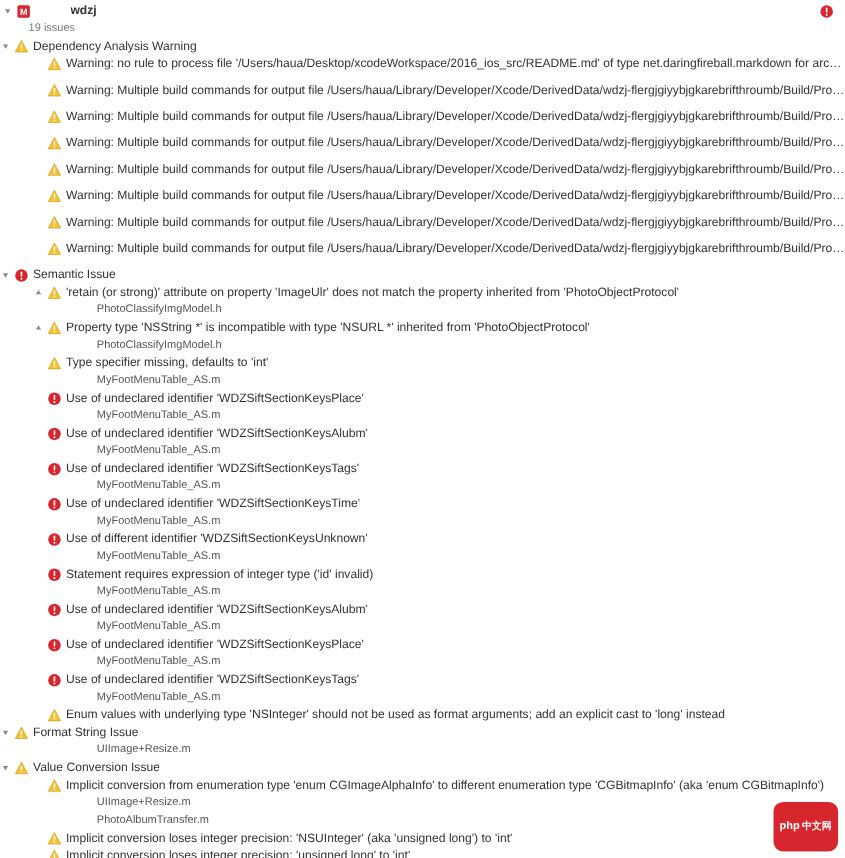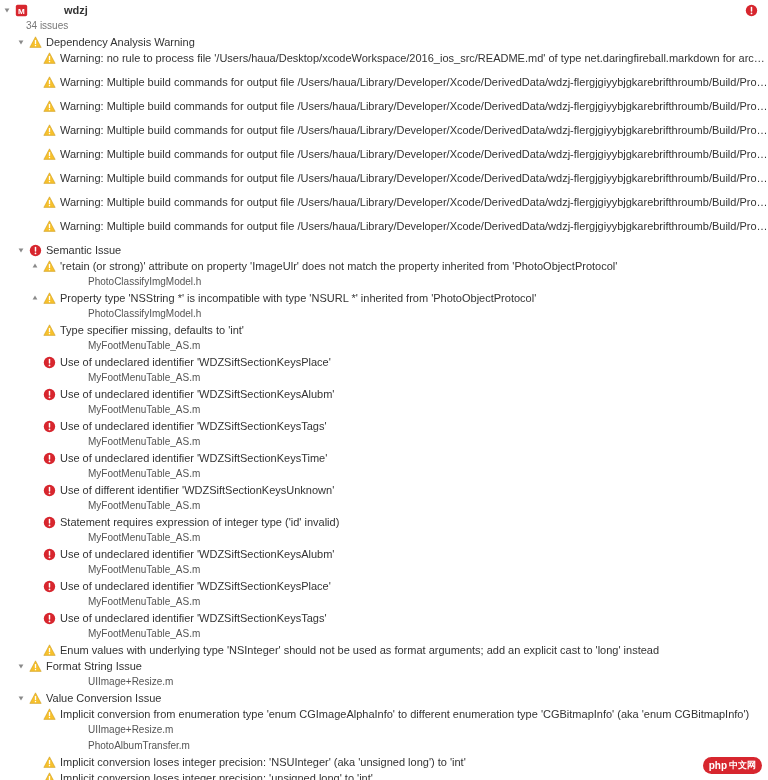--- a/index.html
+++ b/index.html
@@ -1,34 +1,34 @@
 <!DOCTYPE html>
 <html><head>
 <meta charset="utf-8">
 <style>
 * { margin: 0; padding: 0; box-sizing: border-box; }
 body { font-family: -apple-system, "Helvetica Neue", Arial, sans-serif; font-size: 11px; background: #fff; color: #333; width: 768px; }
 .root { padding: 2px 0; }
 .row { display: flex; align-items: center; padding: 1px 0; line-height: 14px; min-height: 14px; }
 .indent-0 { padding-left: 2px; }
-.indent-1 { padding-left: 16px; }
+.indent-1 { }
 .indent-2 { padding-left: 30px; }
 .file-sub { padding-left: 88px; color: #555; font-size: 10px; }
 .disclosure { width: 10px; height: 10px; display: inline-flex; align-items: center; justify-content: center; margin-right: 2px; flex-shrink: 0; color: #888; }
 .disclosure svg { width: 8px; height: 8px; }
 .disclosure.collapsed svg { transform: rotate(-90deg); }
 .spacer { width: 12px; flex-shrink: 0; display: inline-block; }
 .icon { width: 14px; height: 14px; display: inline-flex; align-items: center; justify-content: center; margin-right: 4px; flex-shrink: 0; }
 .icon svg { width: 13px; height: 13px; }
 .text { white-space: nowrap; overflow: hidden; text-overflow: ellipsis; }
 .title { font-weight: 600; margin-left: 32px; }
 .sub { color: #777; font-size: 10px; }
 .section-gap { height: 8px; }
 .badge-right { margin-left: auto; margin-right: 10px; }
-.logo-badge { position: fixed; bottom: 6px; right: 6px; background: #d7262e; color: #fff; border-radius: 9px; padding: 2px 6px; font-size: 10px; font-weight: bold; display: flex; align-items: center; }
+.logo-badge { position: fixed; bottom: 6px; right: 6px; background: #d7262e; color: #fff; border-radius: 9px; padding: 16px 6px; font-size: 10px; font-weight: bold; display: flex; align-items: center; }
 .logo-badge .cn { font-size: 9px; margin-left: 2px; text-align: center; }
 </style>
 </head>
 <body>
 
 <div class="root" id="root">
     <div class="row indent-0">
   <span class="disclosure">
         <svg viewBox="0 0 10 10">
           <path d="M2 3 L8 3 L5 8 Z" fill="#8a8a8a"></path>
@@ -45,21 +45,21 @@
         <svg viewBox="0 0 16 16">
           <circle cx="8" cy="8" r="7" fill="#d7262e"></circle>
           <rect x="7.1" y="3.5" width="1.8" height="6" rx="0.9" fill="#fff"></rect>
           <circle cx="8" cy="11.6" r="1.1" fill="#fff"></circle>
         </svg>
       </span>
 </div>
     <div class="row indent-0">
   <span class="spacer"></span>
       <span class="spacer"></span>
-  <span class="text sub">34 issues</span>
+  <span class="text sub">19 issues</span>
 </div>
     <div class="row indent-1">
   <span class="disclosure">
         <svg viewBox="0 0 10 10">
           <path d="M2 3 L8 3 L5 8 Z" fill="#8a8a8a"></path>
         </svg>
       </span>
   <span class="icon">
         <svg viewBox="0 0 16 16">
           <path d="M8 1 L15 14 L1 14 Z" fill="#f7c12c" stroke="#c49314" stroke-width="0.6"></path>

